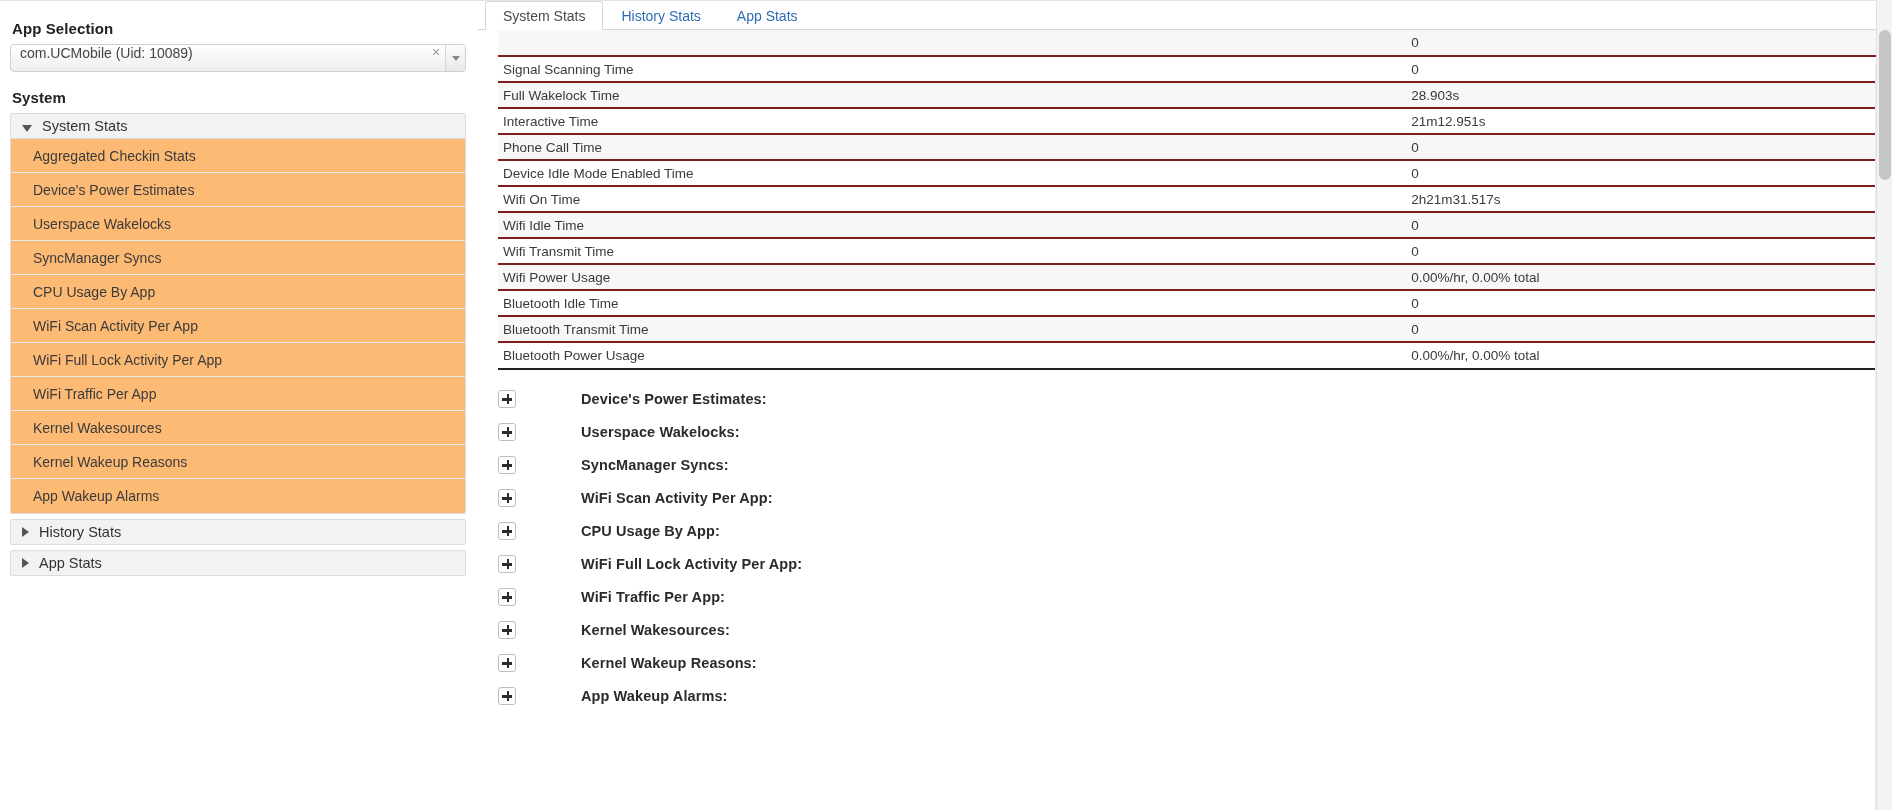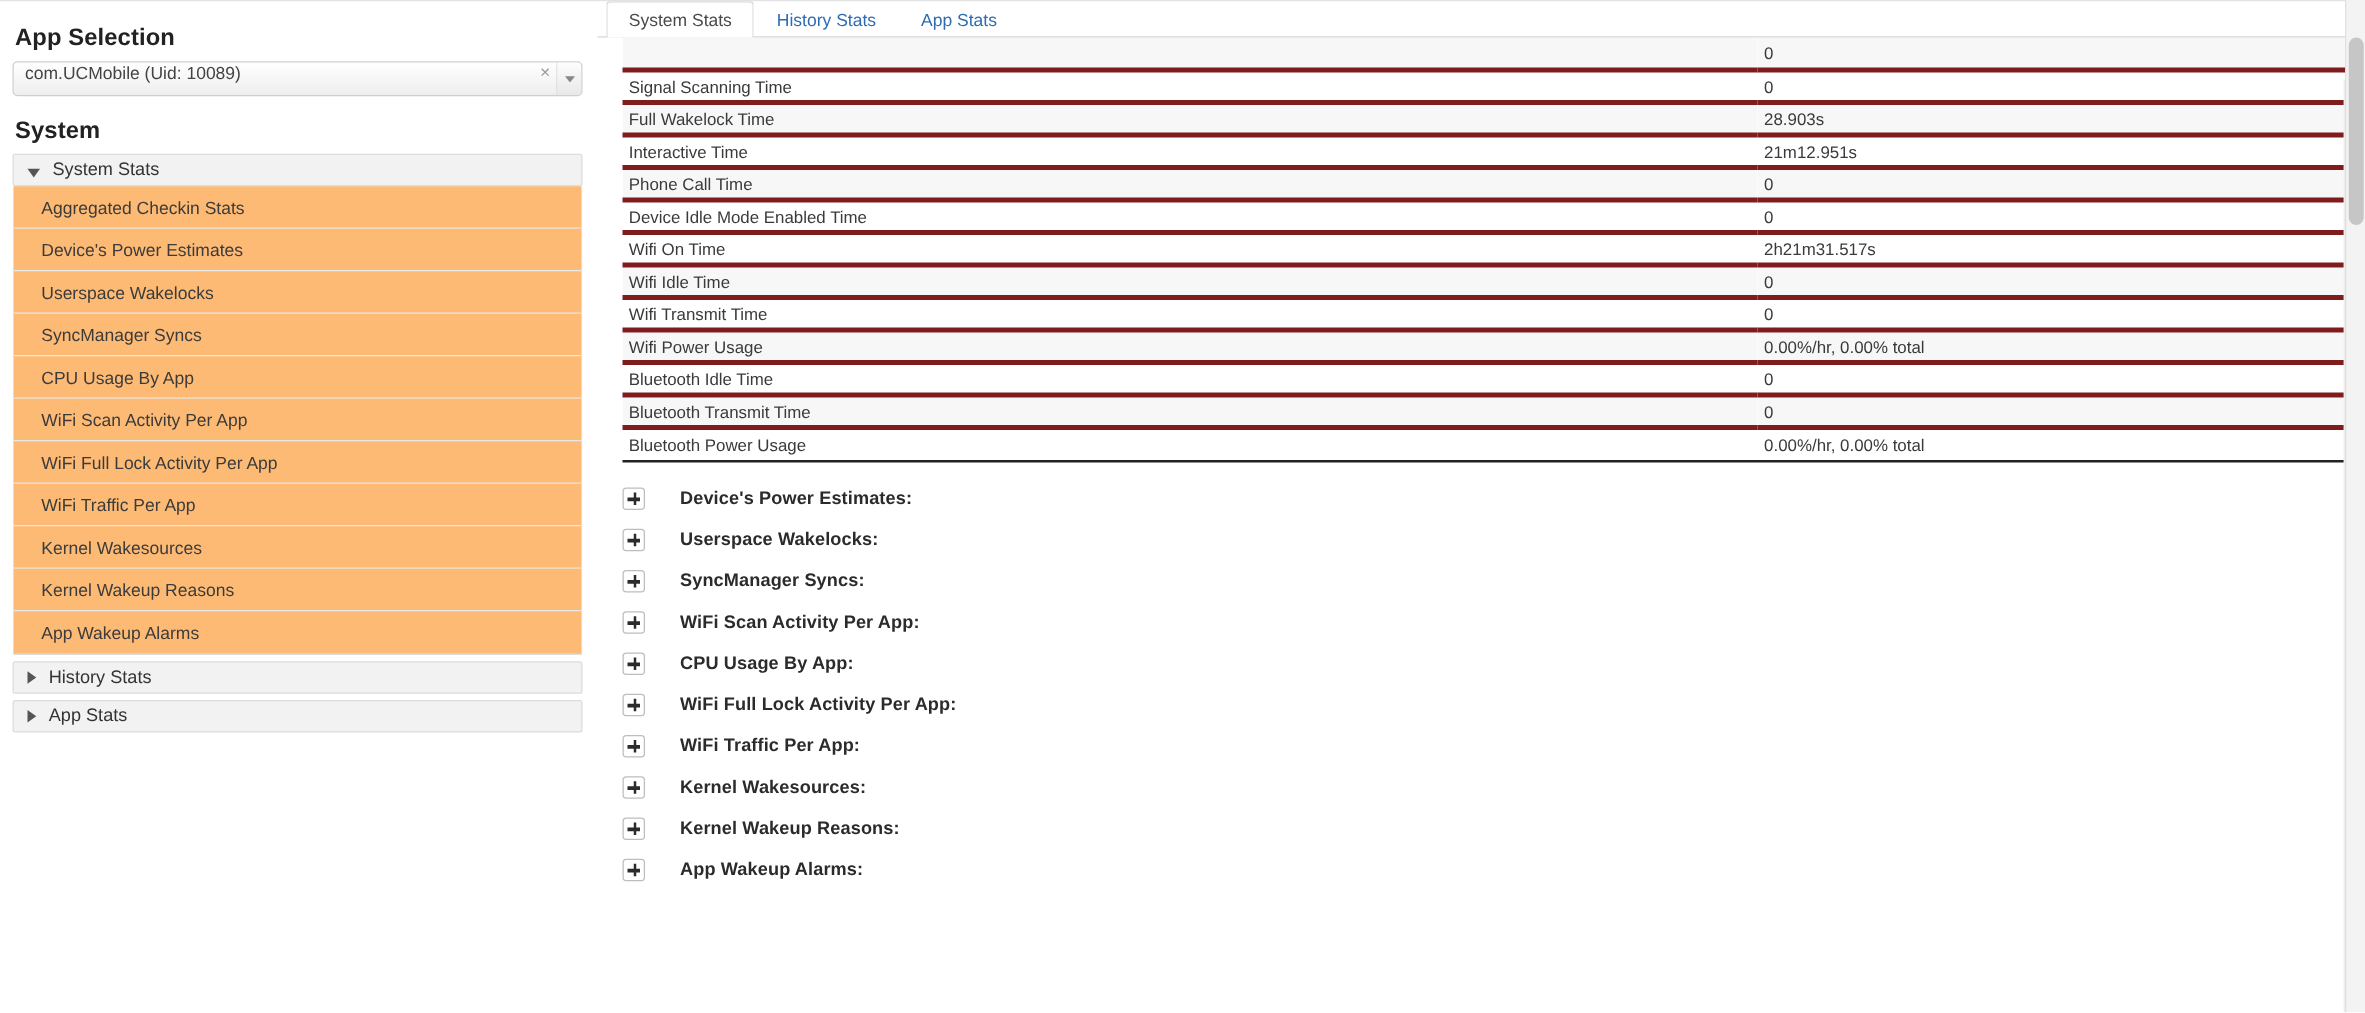--- a/index.html
+++ b/index.html
@@ -24,21 +24,21 @@
 
   
   .sidebar {
     width: 478px;
     flex: 0 0 478px;
     padding: 8px 12px 0 10px;
     background: #ffffff;
   }
 
   .section-title {
-    font-size: 19px;
+    font-size: 15px;
     font-weight: bold;
     color: #222;
     margin: 12px 0 7px 2px;
     letter-spacing: 0.1px;
   }
   .section-title.tables { margin-top: 17px; }
 
   
   .app-select {
     position: relative;
@@ -185,21 +185,21 @@
     width: 1378px;
     border-collapse: collapse;
     margin-left: 20px;
     margin-top: 0;
     table-layout: fixed;
   }
   .stats-table tr { height: 26px; }
   .stats-table tr.odd  { background: #ffffff; }
   .stats-table tr.even { background: #f7f7f7; }
   .stats-table td {
-    border-top: 4px solid #7f1d1d;
+    border-top: 2px solid #7f1d1d;
     padding: 0 0 0 5px;
     font-size: 13.5px;
     color: #3a3a3a;
     white-space: nowrap;
     overflow: hidden;
     vertical-align: middle;
   }
   .stats-table td.name  { width: 905px; }
   .stats-table td.value { width: 468px; }
   .stats-table tr.clipped td {
@@ -215,20 +215,21 @@
     margin-left: 20px;
     border-bottom: 2px solid #222;
   }
 
   
   .sections { margin-left: 20px; padding-top: 12px; }
   .sec-row {
     display: flex;
     align-items: center;
     height: 33px;
+    gap: 37px;
   }
   .plus-btn {
     width: 18px; height: 18px;
     border: 1px solid #bdbdbd;
     border-radius: 3px;
     background: #fff;
     position: relative;
     cursor: pointer;
     flex: 0 0 auto;
   }

